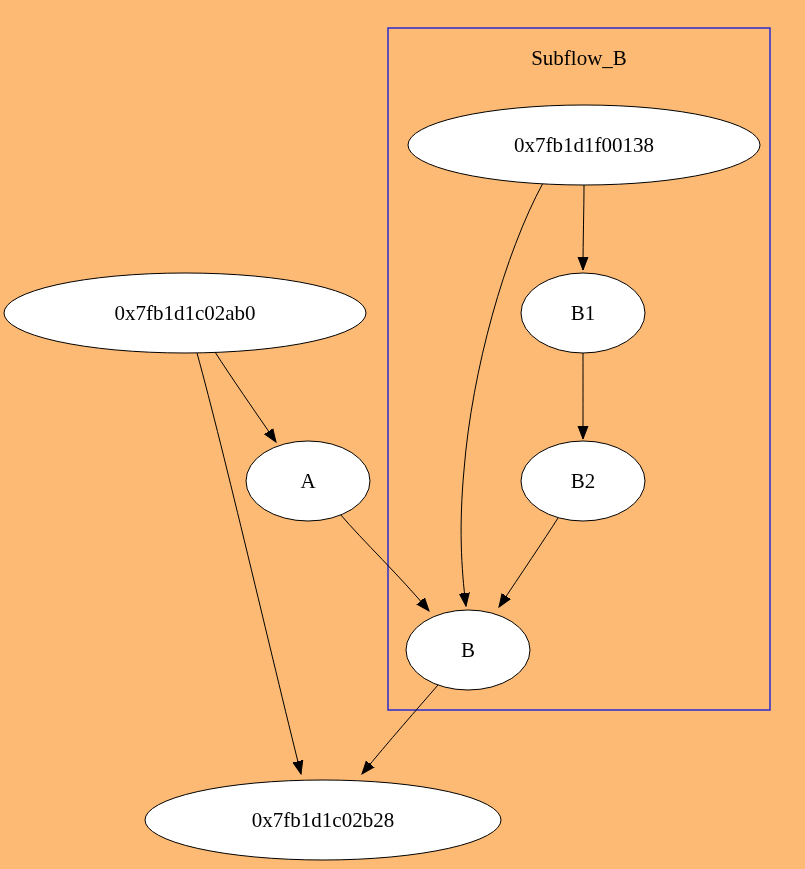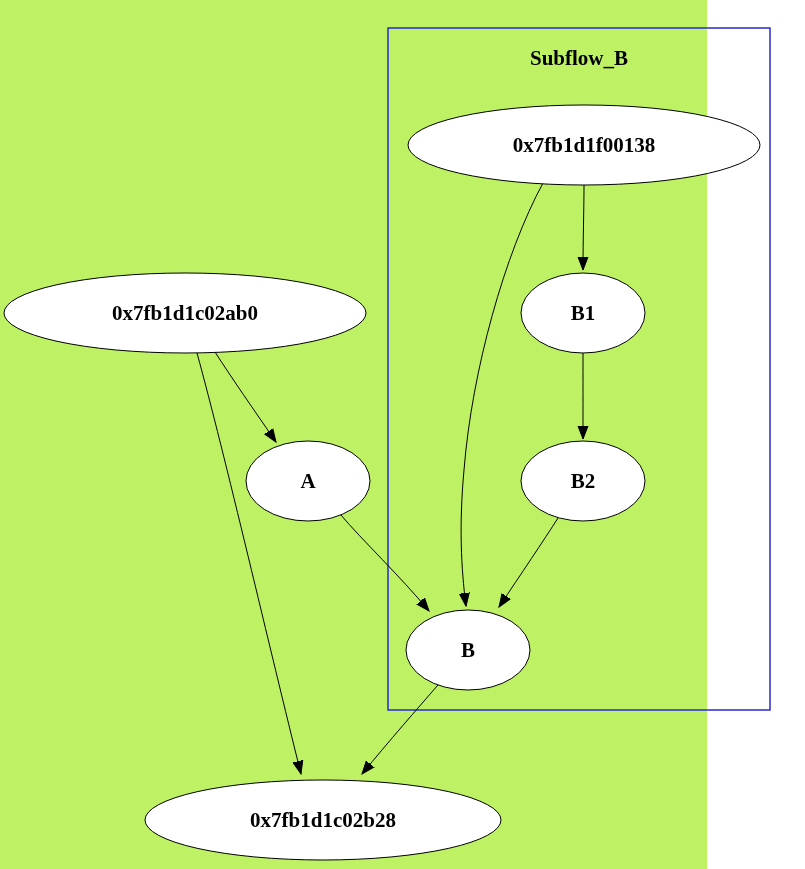--- a/index.html
+++ b/index.html
@@ -2,25 +2,24 @@
 <html><head>
 <meta charset="utf-8">
 <style>
   html, body {
     margin: 0;
     padding: 0;
     background: #ffffff;
   }
   #stage {
     position: relative;
-    width: 707px;
+    width: 805px;
     height: 869px;
-    background: #bef264;
+    background: #fdba74;
     font-family: "Liberation Serif", serif;
-    font-weight: bold;
   }
   svg text {
     font-family: "Liberation Serif", serif;
     font-size: 21px;
     fill: #000000;
   }
   svg .node-ellipse {
     fill: #ffffff;
     stroke: #000000;
     stroke-width: 1;

